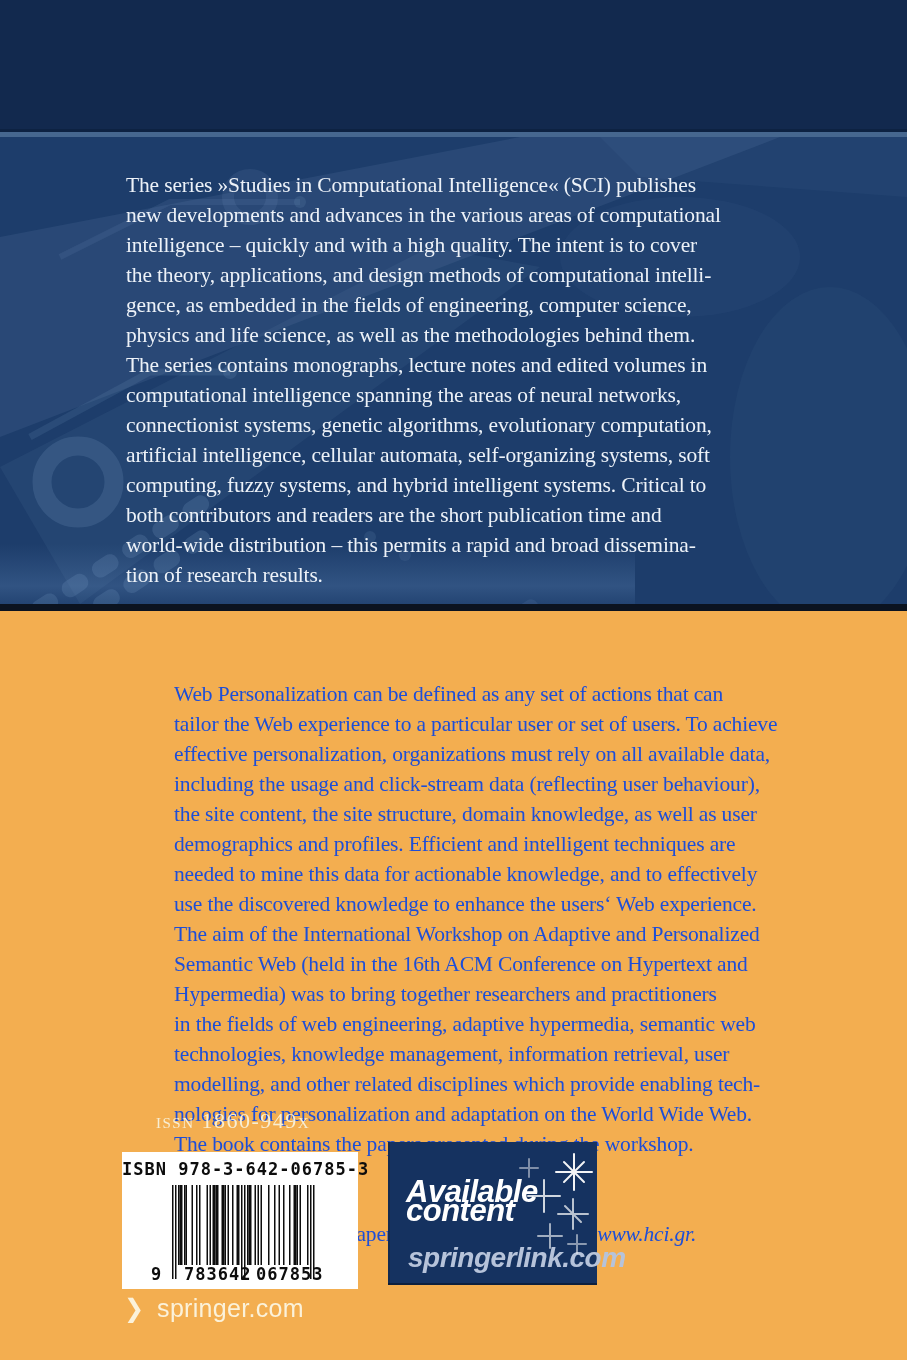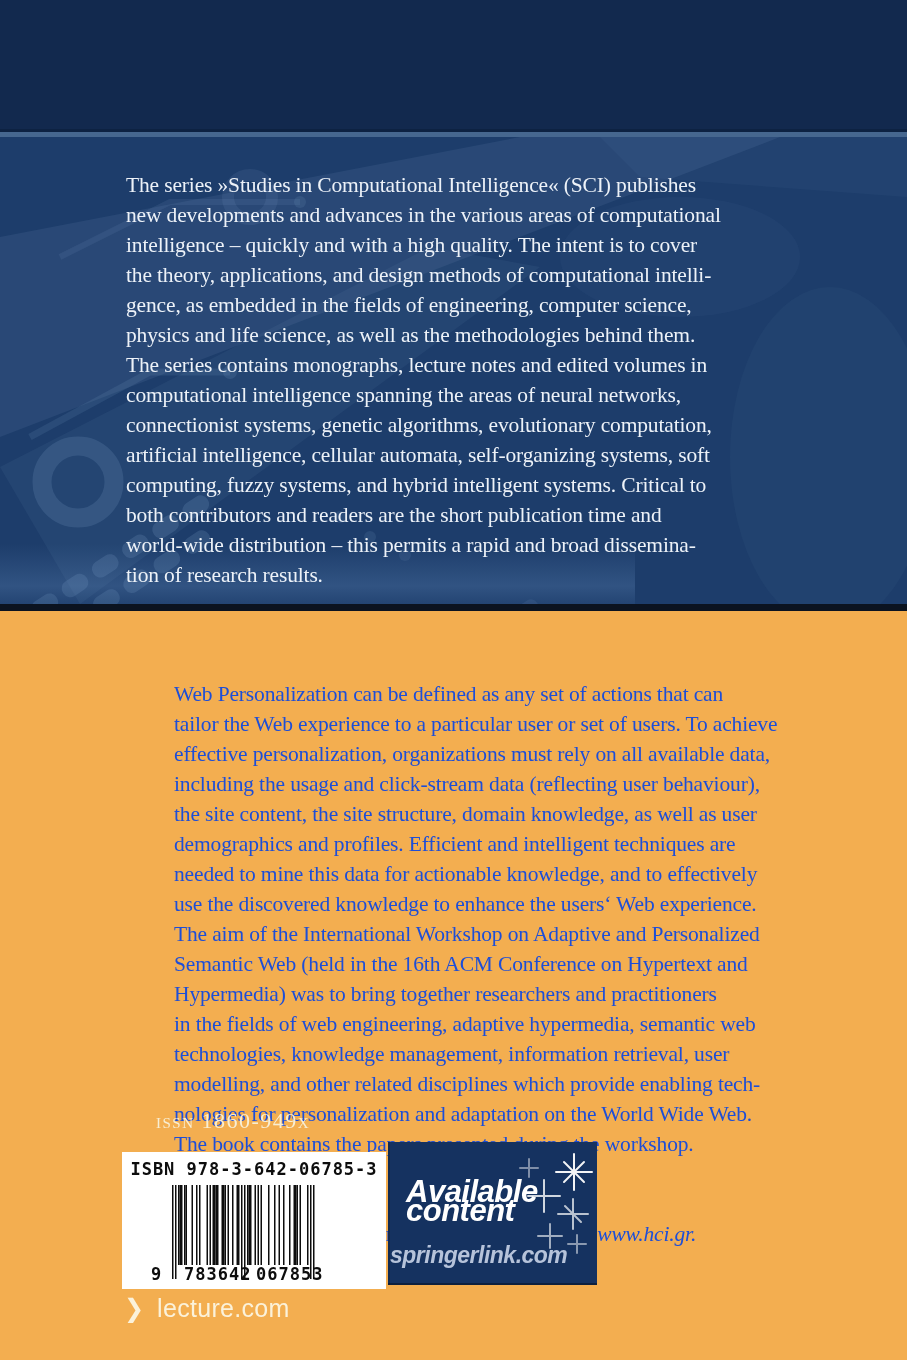--- a/index.html
+++ b/index.html
@@ -27,21 +27,21 @@
   }
   .para-series{left:126px;top:170px;width:660px;color:#edf2f8;}
   .para-abstract{left:126px;top:619px;width:680px;color:#1d4ed8;margin-left:48px;}
   .abstract-last{white-space:normal;}
   .abstract-last i{font-style:italic;}
   .issn{
     position:absolute;left:156px;top:1108px;color:#f8eed3;
     font-size:22px;font-variant:small-caps;letter-spacing:1.5px;
   }
   
-  .barcode-box{position:absolute;left:122px;top:1152px;width:264px;height:137px;background:#fff;}
+  .barcode-box{position:absolute;left:122px;top:1152px;width:236px;height:137px;background:#fff;}
   .isbn-label{
     position:absolute;left:0;top:7px;width:100%;text-align:center;
     font-family:"DejaVu Sans Mono","Liberation Mono",monospace;
     font-weight:bold;font-size:17px;letter-spacing:1px;color:#0d0d0d;white-space:nowrap;
   }
   .bars-svg{position:absolute;left:50px;top:33px;}
   .bc-digit{
     position:absolute;font-family:"DejaVu Sans Mono","Liberation Mono",monospace;
     font-weight:bold;font-size:17px;color:#0d0d0d;top:112px;letter-spacing:1px;white-space:nowrap;
   }
@@ -54,22 +54,22 @@
     box-shadow:inset 0 -2px 0 rgba(0,0,0,.35), inset 2px 0 0 rgba(0,0,0,.15);
     font-family:"Liberation Sans","DejaVu Sans",sans-serif;
   }
   .avail-line{
     position:absolute;left:18px;color:#ffffff;font-style:italic;font-weight:bold;
     font-size:31px;line-height:31px;letter-spacing:-0.5px;
   }
   .avail-l1{top:18px;margin-top:16px;}
   .avail-l2{top:53px;}
   .avail-site{
-    position:absolute;left:2px;top:100px;color:#b6c3da;font-style:italic;font-weight:bold;
-    font-size:23px;letter-spacing:-0.5px;
+    position:absolute;left:20px;top:100px;color:#b6c3da;font-style:italic;font-weight:bold;
+    font-size:28px;letter-spacing:-0.5px;
   }
   .sparkles{position:absolute;right:4px;top:2px;}
   
   .footer-link{
     position:absolute;left:124px;top:1294px;display:flex;align-items:center;gap:13px;
     font-family:"Liberation Sans","DejaVu Sans",sans-serif;color:#fbf2da;
   }
   .chevron{font-size:24px;line-height:28px;font-weight:bold;transform:scaleY(1.05);}
   .footer-site{font-size:25px;letter-spacing:0.3px;}
 </style>
@@ -249,16 +249,16 @@
         <g opacity="0.45">
             <path d="M22 24 H40"></path>
             <path d="M31 15 V33"></path>
           </g>
       </g>
     </svg>
   </div>
 
   <div class="footer-link">
     <span class="chevron">❯</span>
-    <span class="footer-site">lecture.com</span>
+    <span class="footer-site">springer.com</span>
   </div>
 
 </div>
 
 </body></html>

